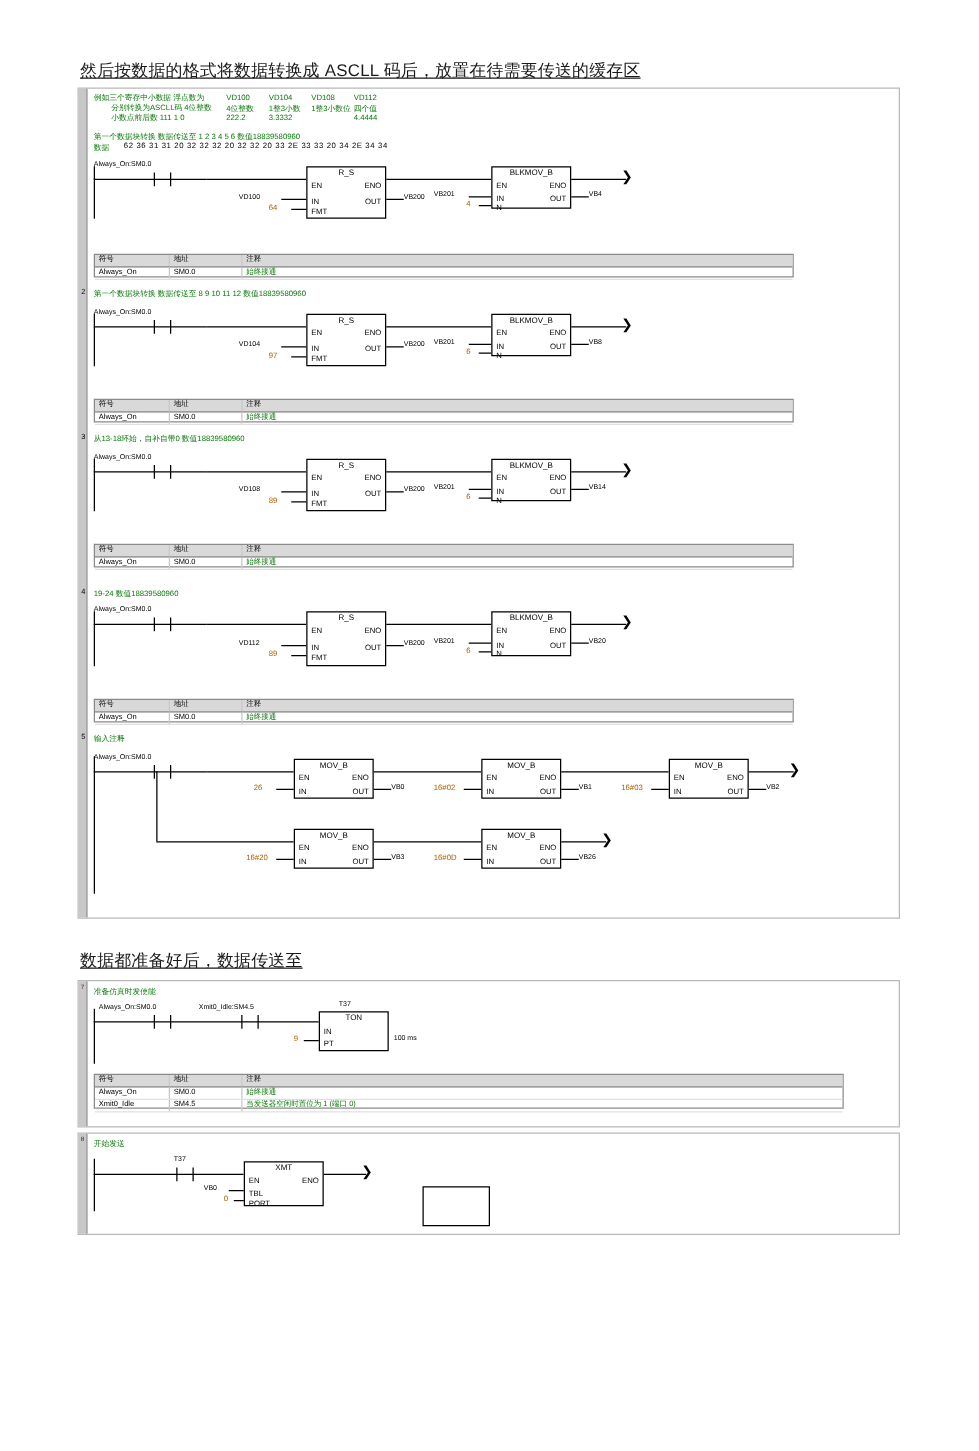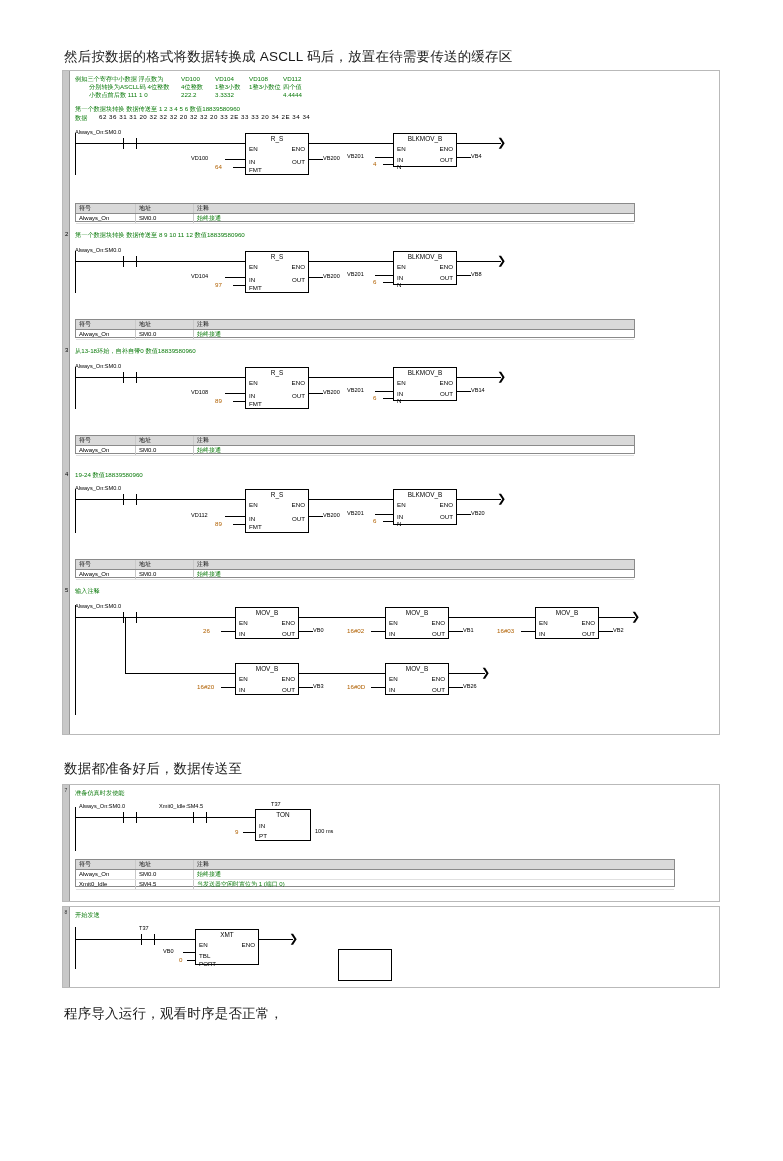--- a/index.html
+++ b/index.html
@@ -11,20 +11,21 @@
     overflow:hidden;
   }
   .page{position:relative;width:783px;height:1161px;}
 
   .para{
     position:absolute;
     font-size:13.5px;
     color:#1a1a1a;
     letter-spacing:.2px;
     white-space:nowrap;
+    text-decoration:underline;
   }
 
   
   .ladder{
     position:absolute;
     left:62px;
     background:#ffffff;
     border:1px solid #b9b9b9;
     box-sizing:border-box;
   }
@@ -512,15 +513,14 @@
     <div class="wire" style="left:124px;top:53px;width:8px;"></div>
     <div class="lbl-sm" style="left:100px;top:41px;">VB0</div>
     <div class="lbl-red" style="left:116px;top:49px;">0</div>
 
     <div class="wire" style="left:196px;top:32px;width:34px;"></div>
     <div class="coil-arrow" style="left:226px;top:26px;">❯</div>
 
     <div class="emptybox" style="left:275px;top:42px;width:52px;height:30px;"></div>
   </div>
 
-  <div class="para" style="left:64px;top:1005px;">程序导入运行，观看时序是否正常，</div>
 
 </div>
 
 </body></html>

